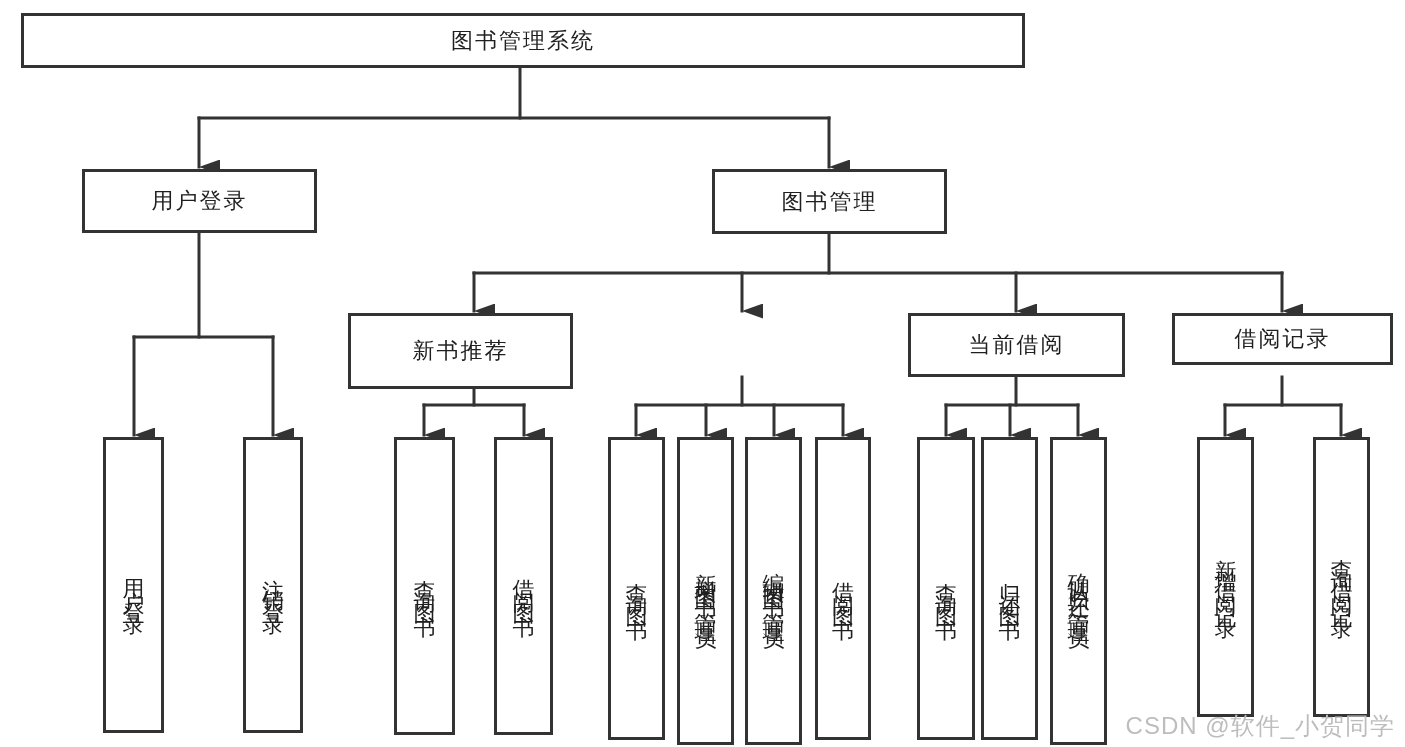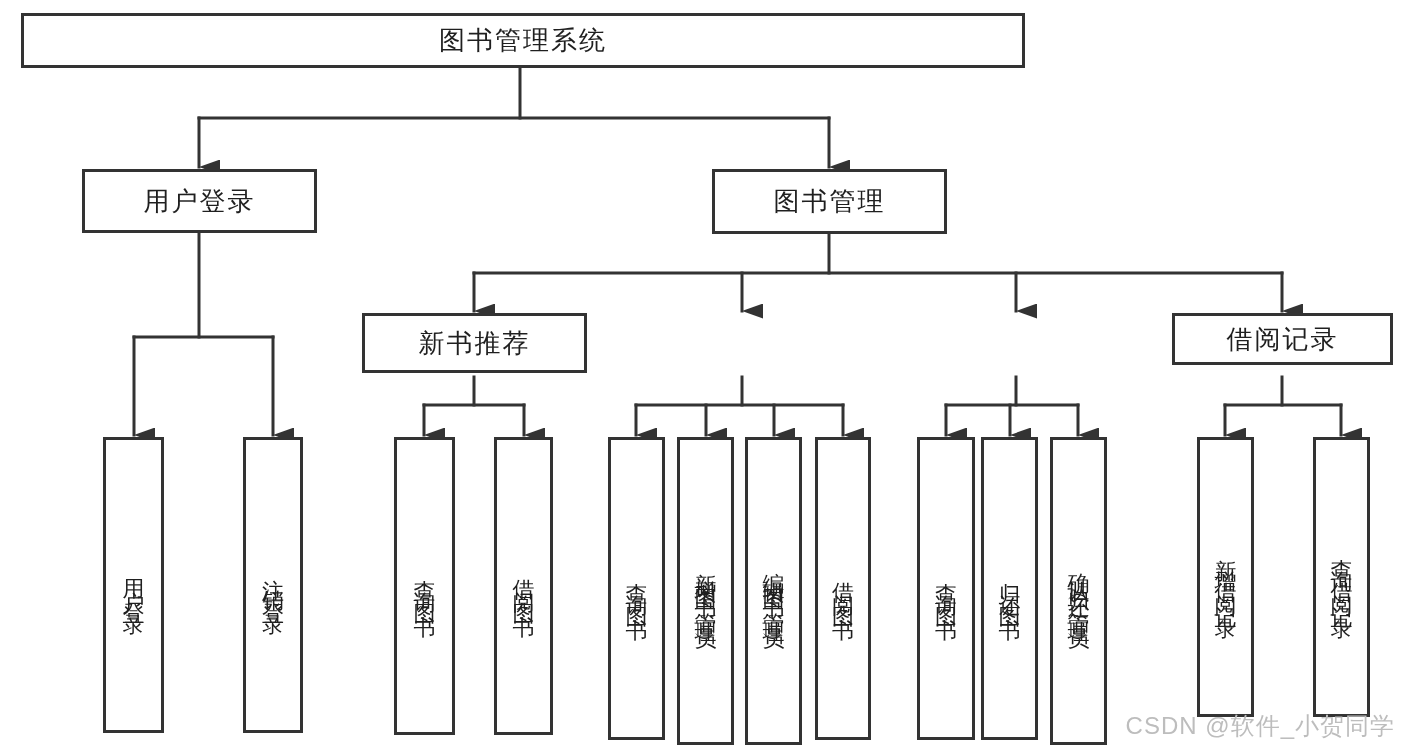--- a/index.html
+++ b/index.html
@@ -27,21 +27,21 @@
     position: absolute;
     box-sizing: border-box;
     border: 3px solid var(--line);
     background: var(--box_bg, #ffffff);
     display: flex;
     align-items: center;
     justify-content: center;
     color: var(--text);
   }
   .node.h span {
-    font-size: 26px;
+    font-size: 22px;
     letter-spacing: 2px;
     white-space: nowrap;
   }
   .node.v span {
     writing-mode: vertical-lr;
     text-orientation: mixed;
     font-size: 22px;
     letter-spacing: 12px;
     line-height: 1;
   }
@@ -113,22 +113,25 @@
     <span>图书管理系统</span>
   </div>
 
   <div class="node h" style="left:82px;top:169px;width:235px;height:64px">
     <span>用户登录</span>
   </div>
   <div class="node h" style="left:712px;top:169px;width:235px;height:65px">
     <span>图书管理</span>
   </div>
 
-  <div class="node h" style="left:362px;top:313px;width:225px;height:60px">
+  <div class="node h" style="left:348px;top:313px;width:225px;height:76px">
     <span>新书推荐</span>
+  </div>
+  <div class="node h" style="left:908px;top:313px;width:217px;height:64px">
+    <span>当前借阅</span>
   </div>
   <div class="node h" style="left:1172px;top:313px;width:221px;height:52px">
     <span>借阅记录</span>
   </div>
 
   <div class="node v" style="left:103px;top:437px;width:61px;height:296px">
     <span>用户登录</span>
   </div>
   <div class="node v" style="left:243px;top:437px;width:60px;height:296px">
     <span>注销登录</span>

